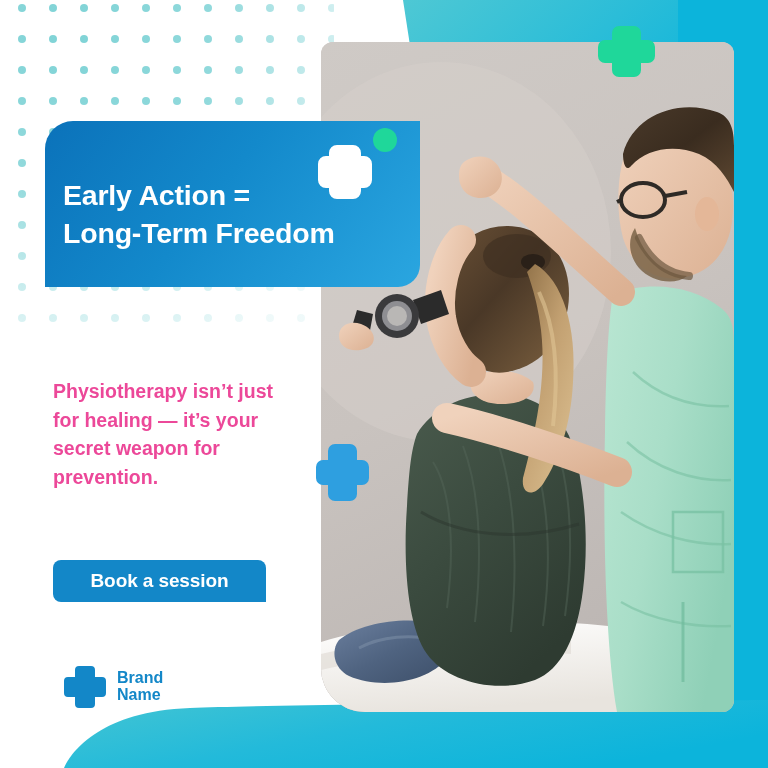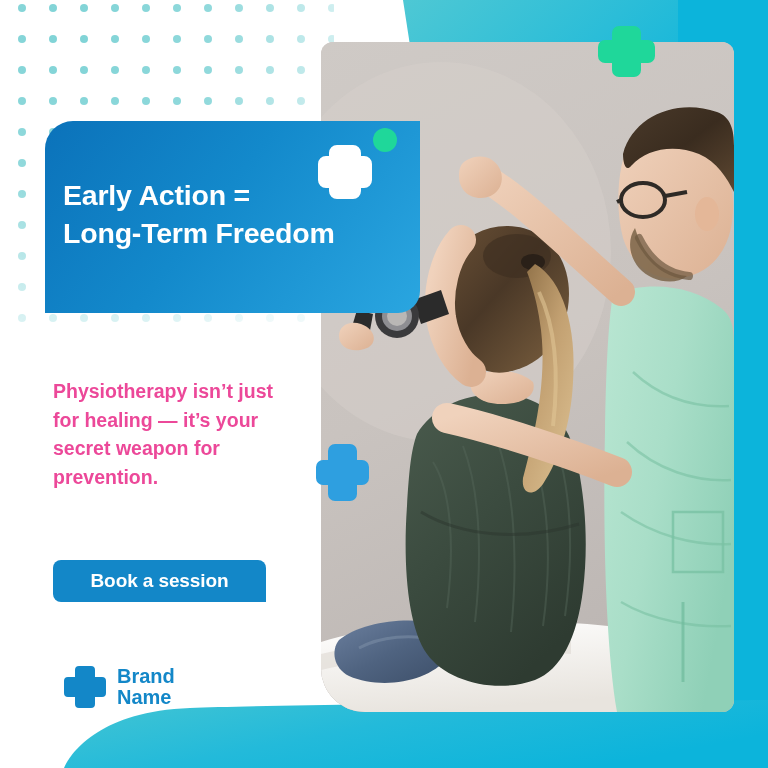--- a/index.html
+++ b/index.html
@@ -33,21 +33,21 @@
     position:absolute;left:321px;top:42px;width:413px;height:670px;
     border-radius:12px 12px 12px 44px;
     overflow:hidden;z-index:3;
     background:#cfcac5;
   }
   .photo-inner{position:absolute;inset:0;}
   .photo-svg{display:block;width:100%;height:100%;}
 
   
   .headline-banner{
-    position:absolute;left:45px;top:121px;width:375px;height:192px;
+    position:absolute;left:45px;top:121px;width:375px;height:166px;
     background:linear-gradient(128deg,#0b72ba 0%,#1389cb 45%,#2aa6e0 100%);
     border-radius:28px 0 22px 0;
     z-index:6;
   }
   .headline-text{
     position:absolute;left:18px;top:56px;right:10px;
     color:#ffffff;
     font-size:28.5px;line-height:1.32;
     font-weight:bold;
     letter-spacing:-0.2px;
@@ -96,21 +96,21 @@
   }
 
   
   .logo{
     position:absolute;left:62px;top:664px;z-index:5;
     display:flex;align-items:center;gap:9px;
   }
   .logo-mark{width:46px;height:46px;flex:0 0 auto;}
   .logo-text{
     color:#1387c8;
-    font-size:20px;font-weight:bold;line-height:1.06;
+    font-size:16px;font-weight:bold;line-height:1.06;
     white-space:pre-line;
   }
 </style>
 </head>
 <body>
 
 <div class="stage">
 
   <svg class="teal-wedge-top" viewBox="0 0 768 130" preserveAspectRatio="none" aria-hidden="true">
     <defs>

